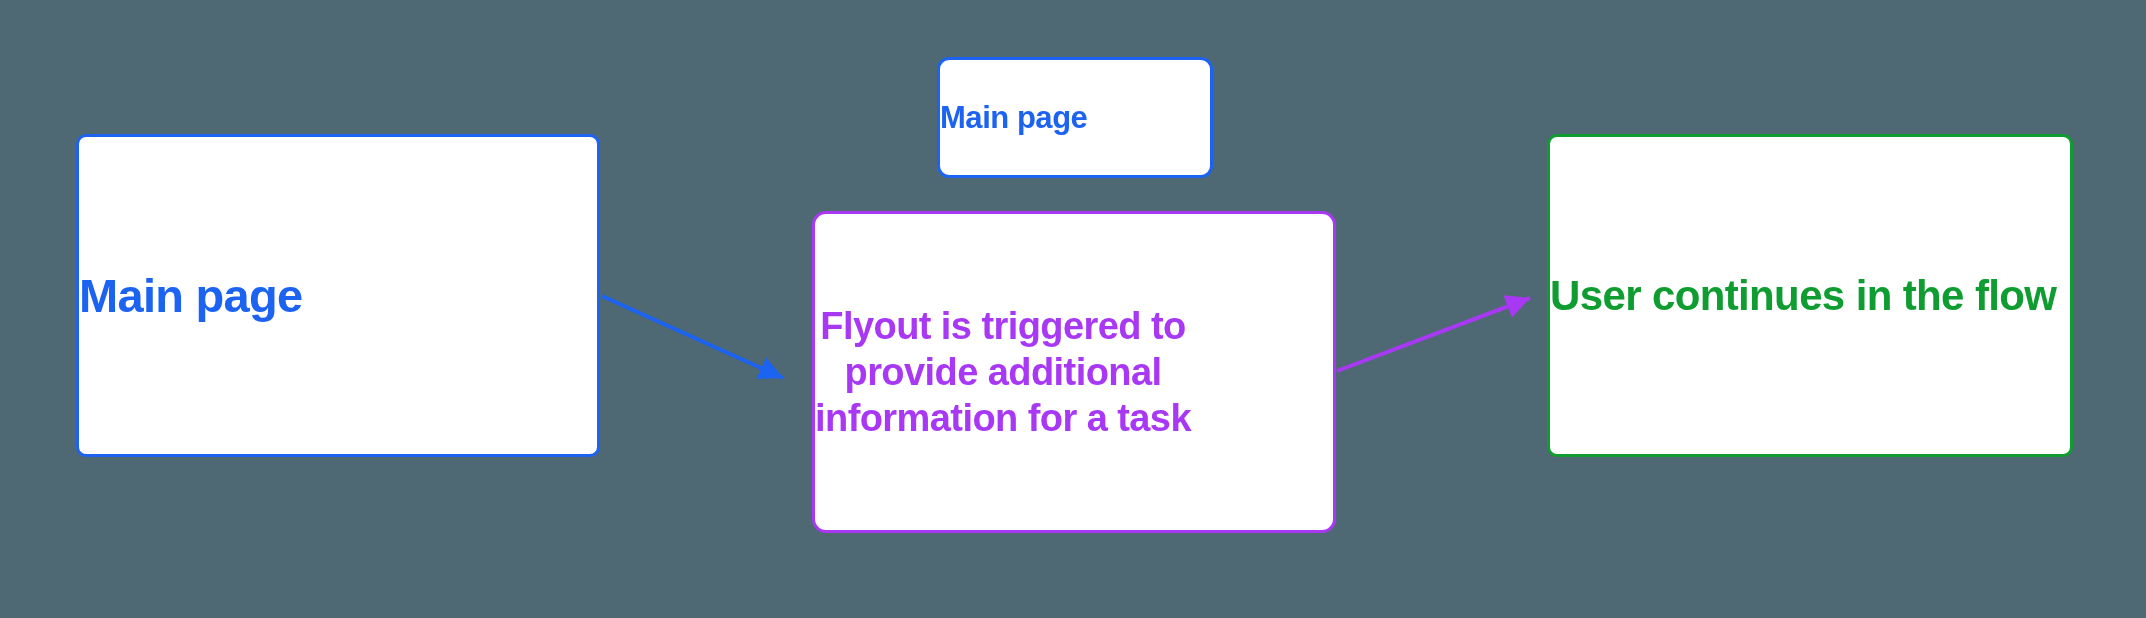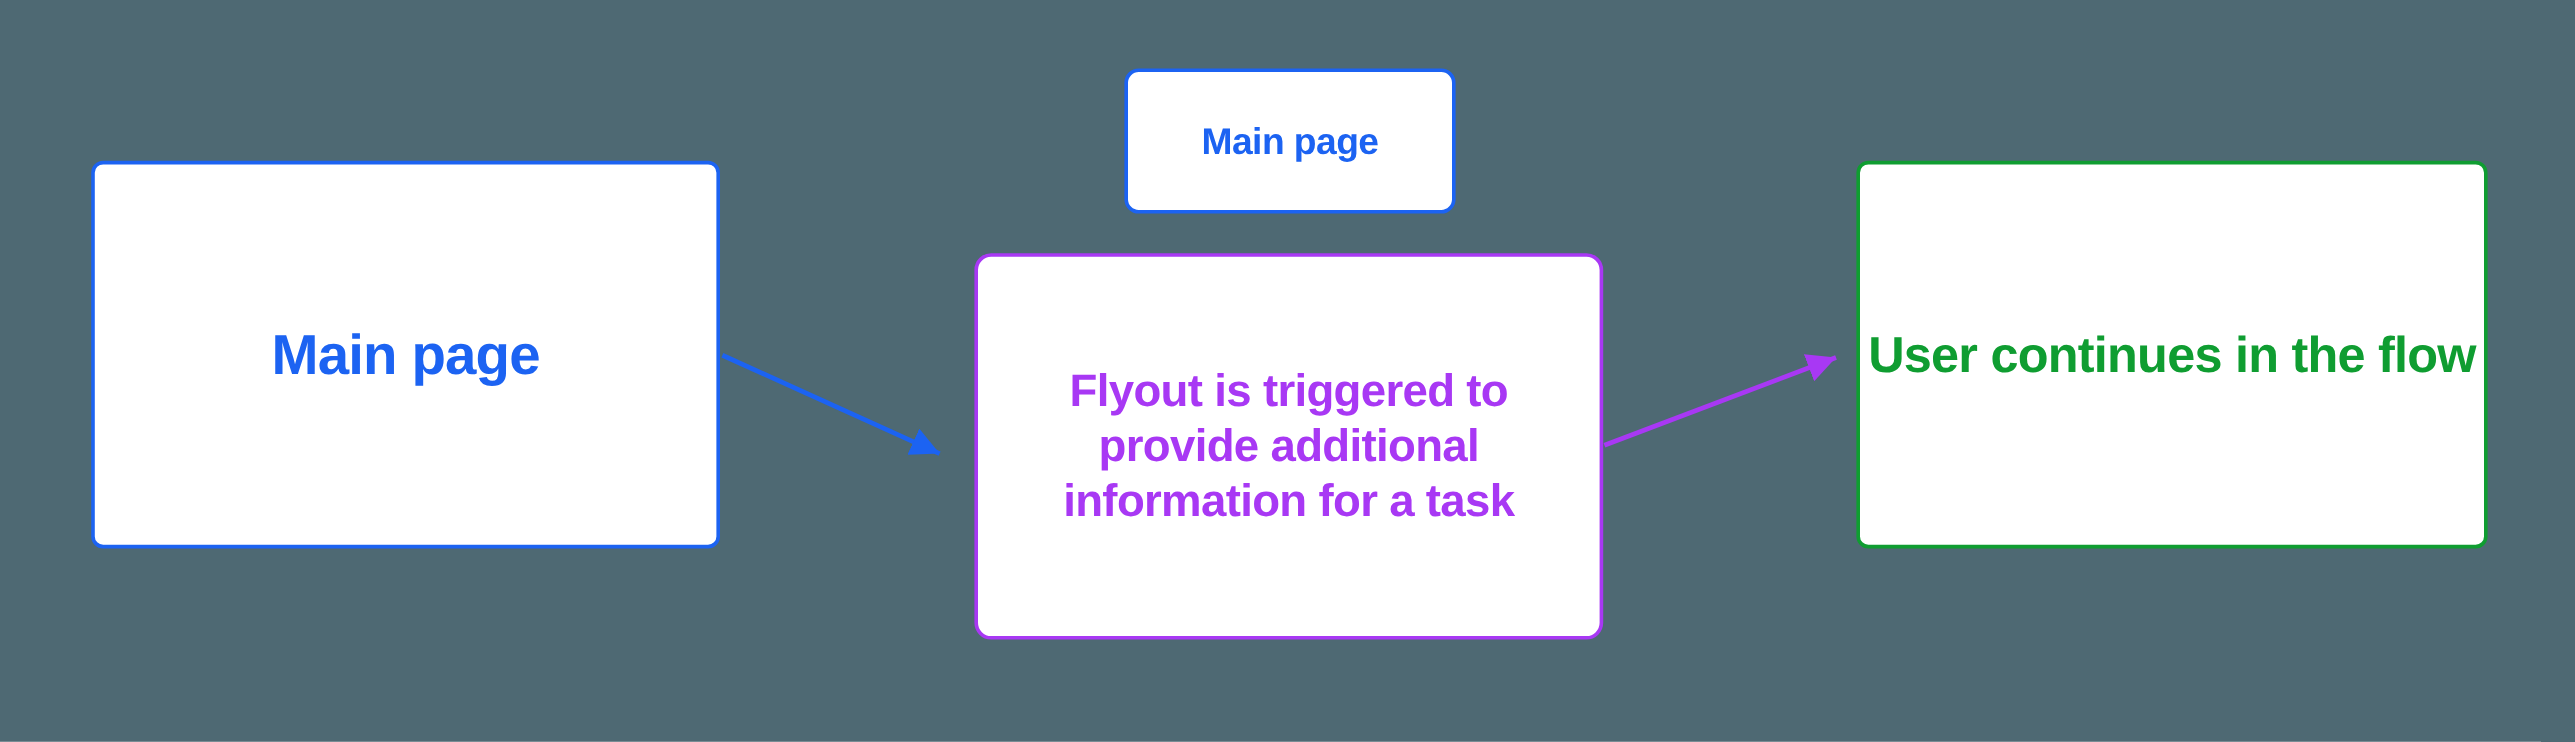--- a/index.html
+++ b/index.html
@@ -27,21 +27,20 @@
     pointer-events: none;
   }
   .connectors line {
     pointer-events: stroke;
   }
   .node {
     position: absolute;
     background: var(--node-fill, #FFFFFF);
     display: flex;
     align-items: center;
-    justify-content: center;
     text-align: center;
     box-sizing: border-box;
     border-style: solid;
     border-width: 3px;
     cursor: default;
   }
   .node .label {
     display: block;
     font-weight: 700;
     white-space: pre-line;

